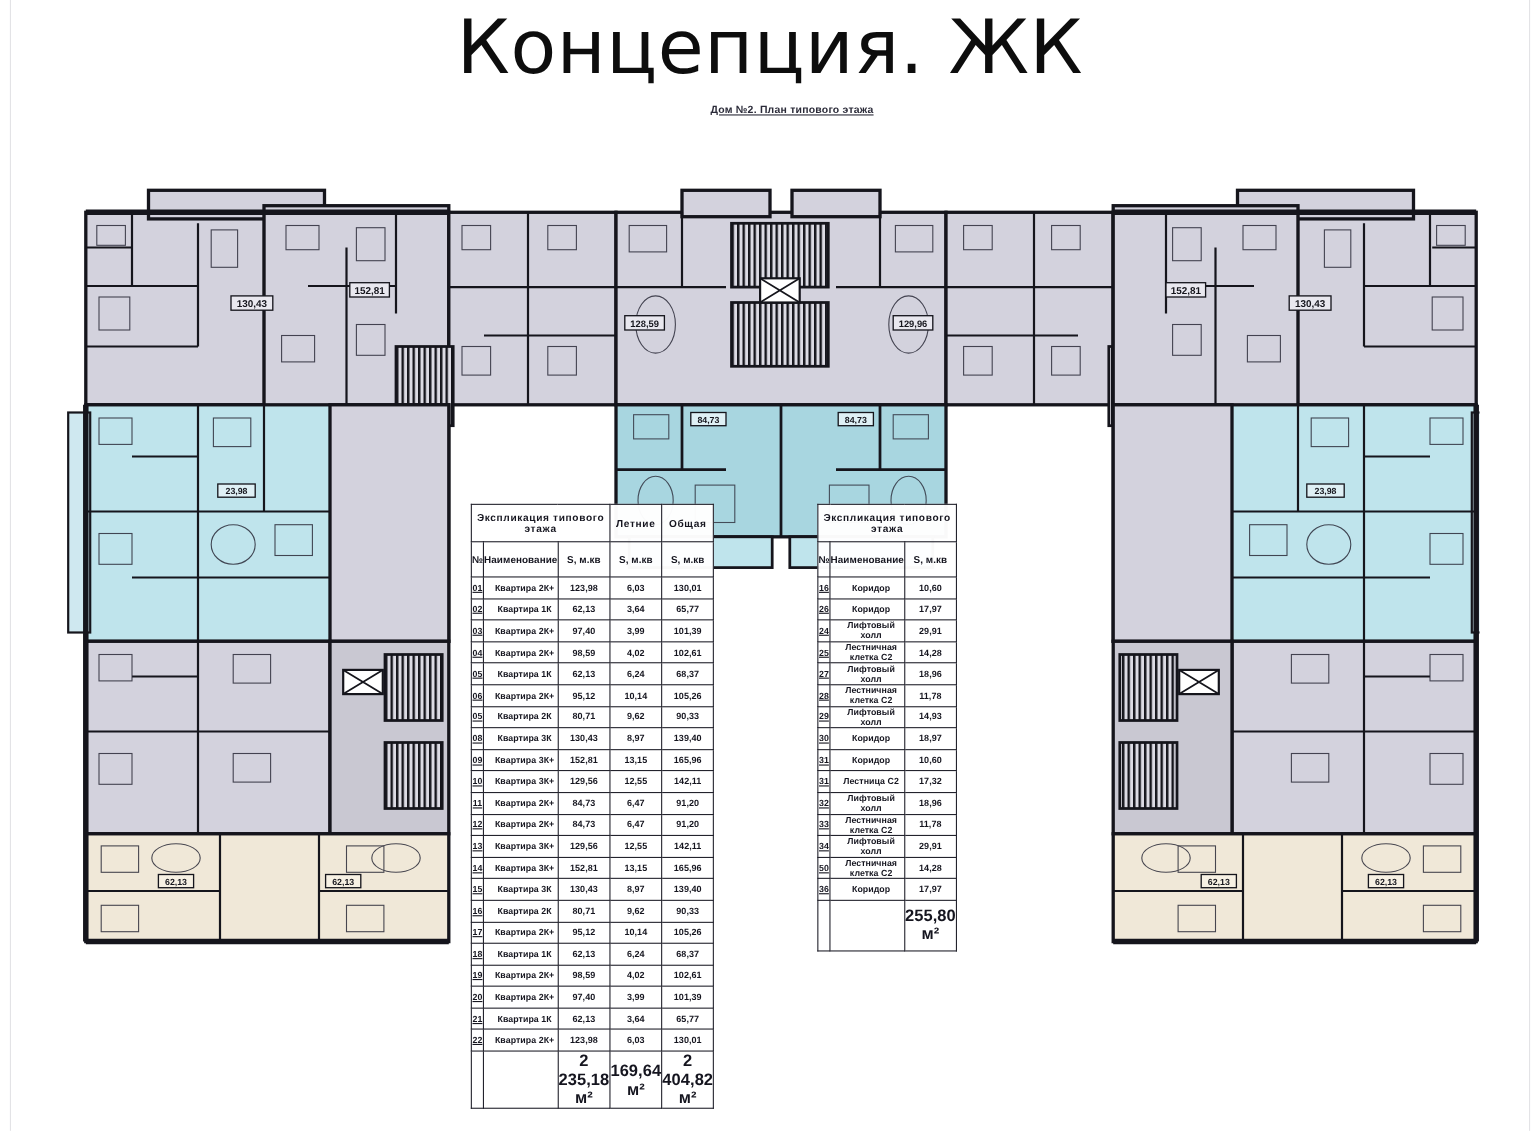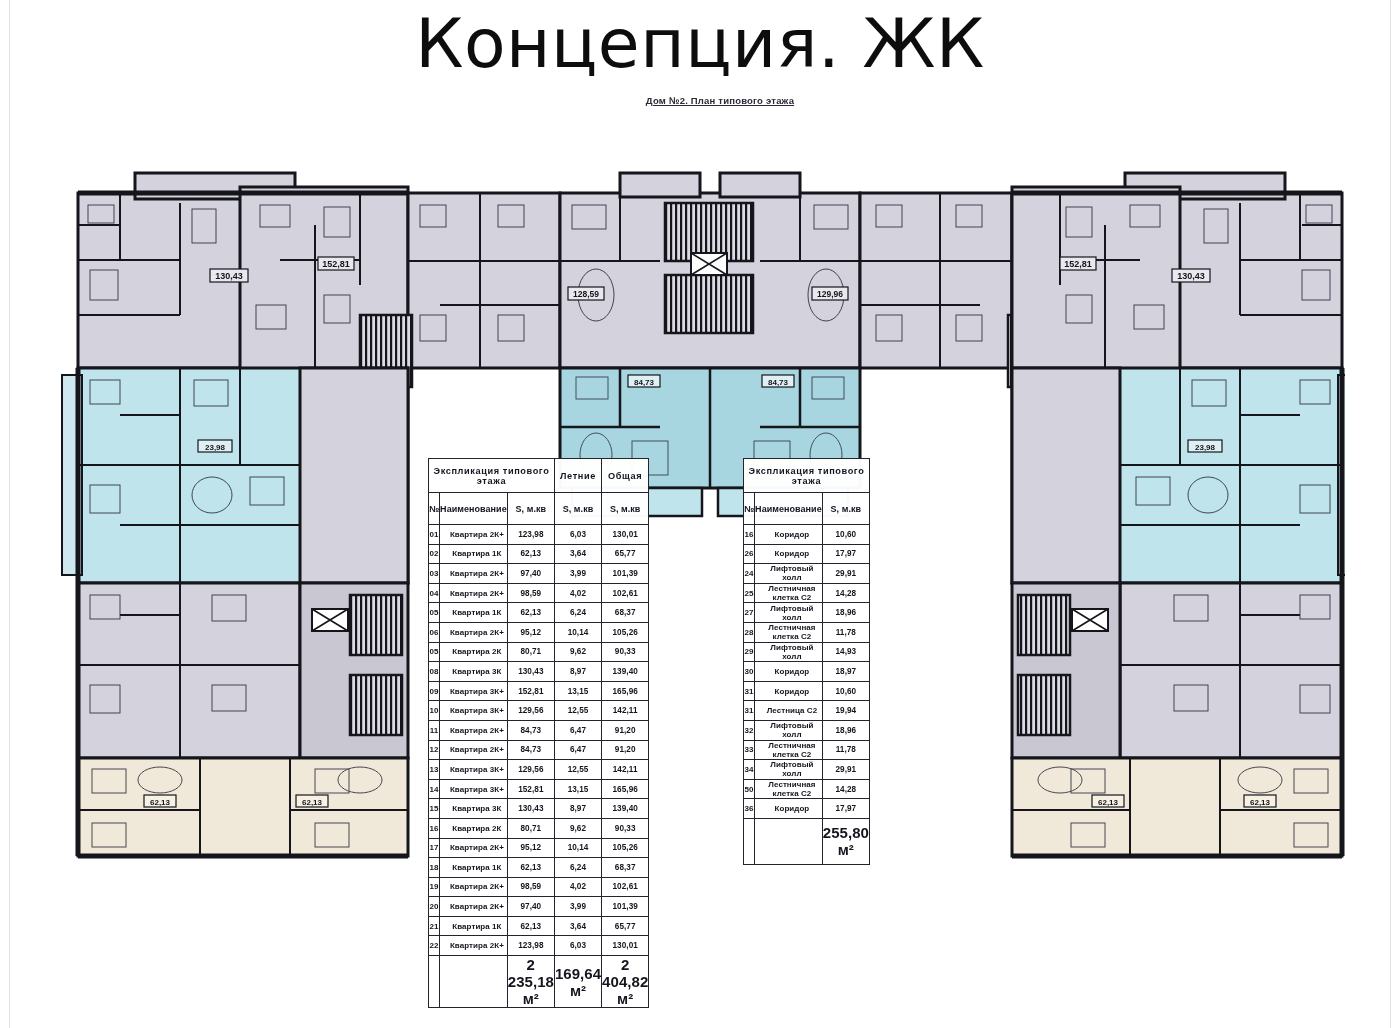--- a/index.html
+++ b/index.html
@@ -105,21 +105,21 @@
   table.expl th.colhead {
     height: 32px;
     font-size: 9px;
   }
   table.expl td.name {
     text-align: center;
     padding-left: 7px;
     font-weight: 600;
     font-size: 8px;
   }
-  table.expl td.num { width: 30px; font-size: 8px; }
+  table.expl td.num { width: 30px; font-size: 8px; text-decoration: underline; }
   table.expl tr.total td {
     height: 46px;
     font-size: 15px;
     font-weight: 700;
   }
   table.expl tr.total td.blank { background: rgba(255,255,255,0.80); }
 
   .left-table { position: absolute; left: 0; top: 0; }
   .right-table { position: absolute; left: 315px; top: 0; }
 
@@ -673,21 +673,21 @@
             <td>18,97</td>
           </tr>
           <tr>
             <td class="num">31</td>
             <td class="name">Коридор</td>
             <td>10,60</td>
           </tr>
           <tr>
             <td class="num">31</td>
             <td class="name">Лестница С2</td>
-            <td>19,94</td>
+            <td>17,32</td>
           </tr>
           <tr>
             <td class="num">32</td>
             <td class="name">Лифтовый холл</td>
             <td>18,96</td>
           </tr>
           <tr>
             <td class="num">33</td>
             <td class="name">Лестничная клетка С2</td>
             <td>11,78</td>

